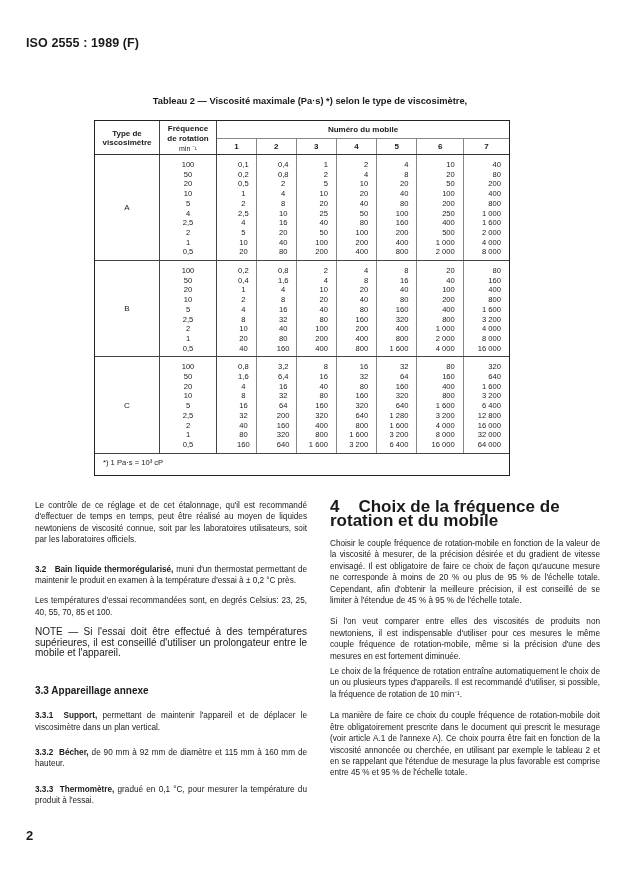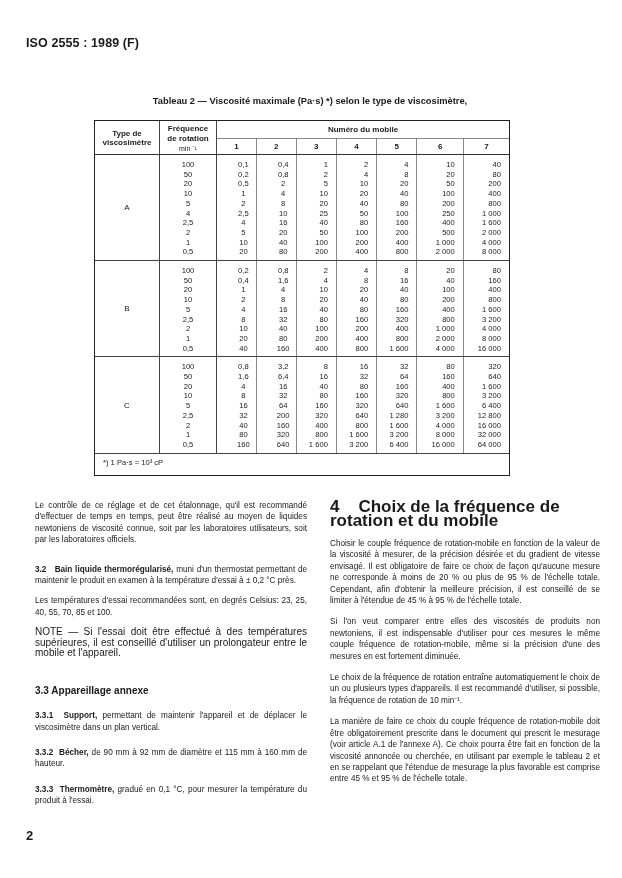--- a/index.html
+++ b/index.html
@@ -409,17 +409,17 @@
   <p class="h3" style="margin-top:26px;">3.3   Appareillage annexe</p>
   <p style="margin-top:14px;"><span class="b">3.3.1</span>&nbsp;&nbsp;<span class="b">Support,</span><span> permettant de maintenir l'appareil et de déplacer le viscosimètre dans un plan vertical.</span></p>
   <p style="margin-top:14px;"><span class="b">3.3.2</span>&nbsp;&nbsp;<span class="b">Bécher,</span><span> de 90 mm à 92 mm de diamètre et 115 mm à 160 mm de hauteur.</span></p>
   <p style="margin-top:14px;"><span class="b">3.3.3</span>&nbsp;&nbsp;<span class="b">Thermomètre,</span><span> gradué en 0,1 °C, pour mesurer la température du produit à l'essai.</span></p>
 </div>
 
 <div class="col right-col" style="top:500px;">
   <p class="h2"><span>4</span>&nbsp;&nbsp;&nbsp;&nbsp;<span>Choix de la fréquence de rotation et du mobile</span></p>
   <p style="margin-top:10px;">Choisir le couple fréquence de rotation-mobile en fonction de la valeur de la viscosité à mesurer, de la précision désirée et du gradient de vitesse envisagé. Il est obligatoire de faire ce choix de façon qu'aucune mesure ne corresponde à moins de 20 % ou plus de 95 % de l'échelle totale. Cependant, afin d'obtenir la meilleure précision, il est conseillé de se limiter à l'étendue de 45 % à 95 % de l'échelle totale.</p>
   <p style="margin-top:10px;">Si l'on veut comparer entre elles des viscosités de produits non newtoniens, il est indispensable d'utiliser pour ces mesures le même couple fréquence de rotation-mobile, même si la précision d'une des mesures en est fortement diminuée.</p>
-  <p style="margin-top:10px;">Le choix de la fréquence de rotation entraîne automatiquement le choix de un ou plusieurs types d'appareils. Il est recommandé d'utiliser, si possible, la fréquence de rotation de 10 min⁻¹.</p>
+  <p style="margin-top:4px;">Le choix de la fréquence de rotation entraîne automatiquement le choix de un ou plusieurs types d'appareils. Il est recommandé d'utiliser, si possible, la fréquence de rotation de 10 min⁻¹.</p>
   <p style="margin-top:10px;">La manière de faire ce choix du couple fréquence de rotation-mobile doit être obligatoirement prescrite dans le document qui prescrit le mesurage (voir article A.1 de l'annexe A). Ce choix pourra être fait en fonction de la viscosité annoncée ou cherchée, en utilisant par exemple le tableau 2 et en se rappelant que l'étendue de mesurage la plus favorable est comprise entre 45 % et 95 % de l'échelle totale.</p>
 </div>
 
 <div class="pagenum">2</div>
 
 </body></html>

